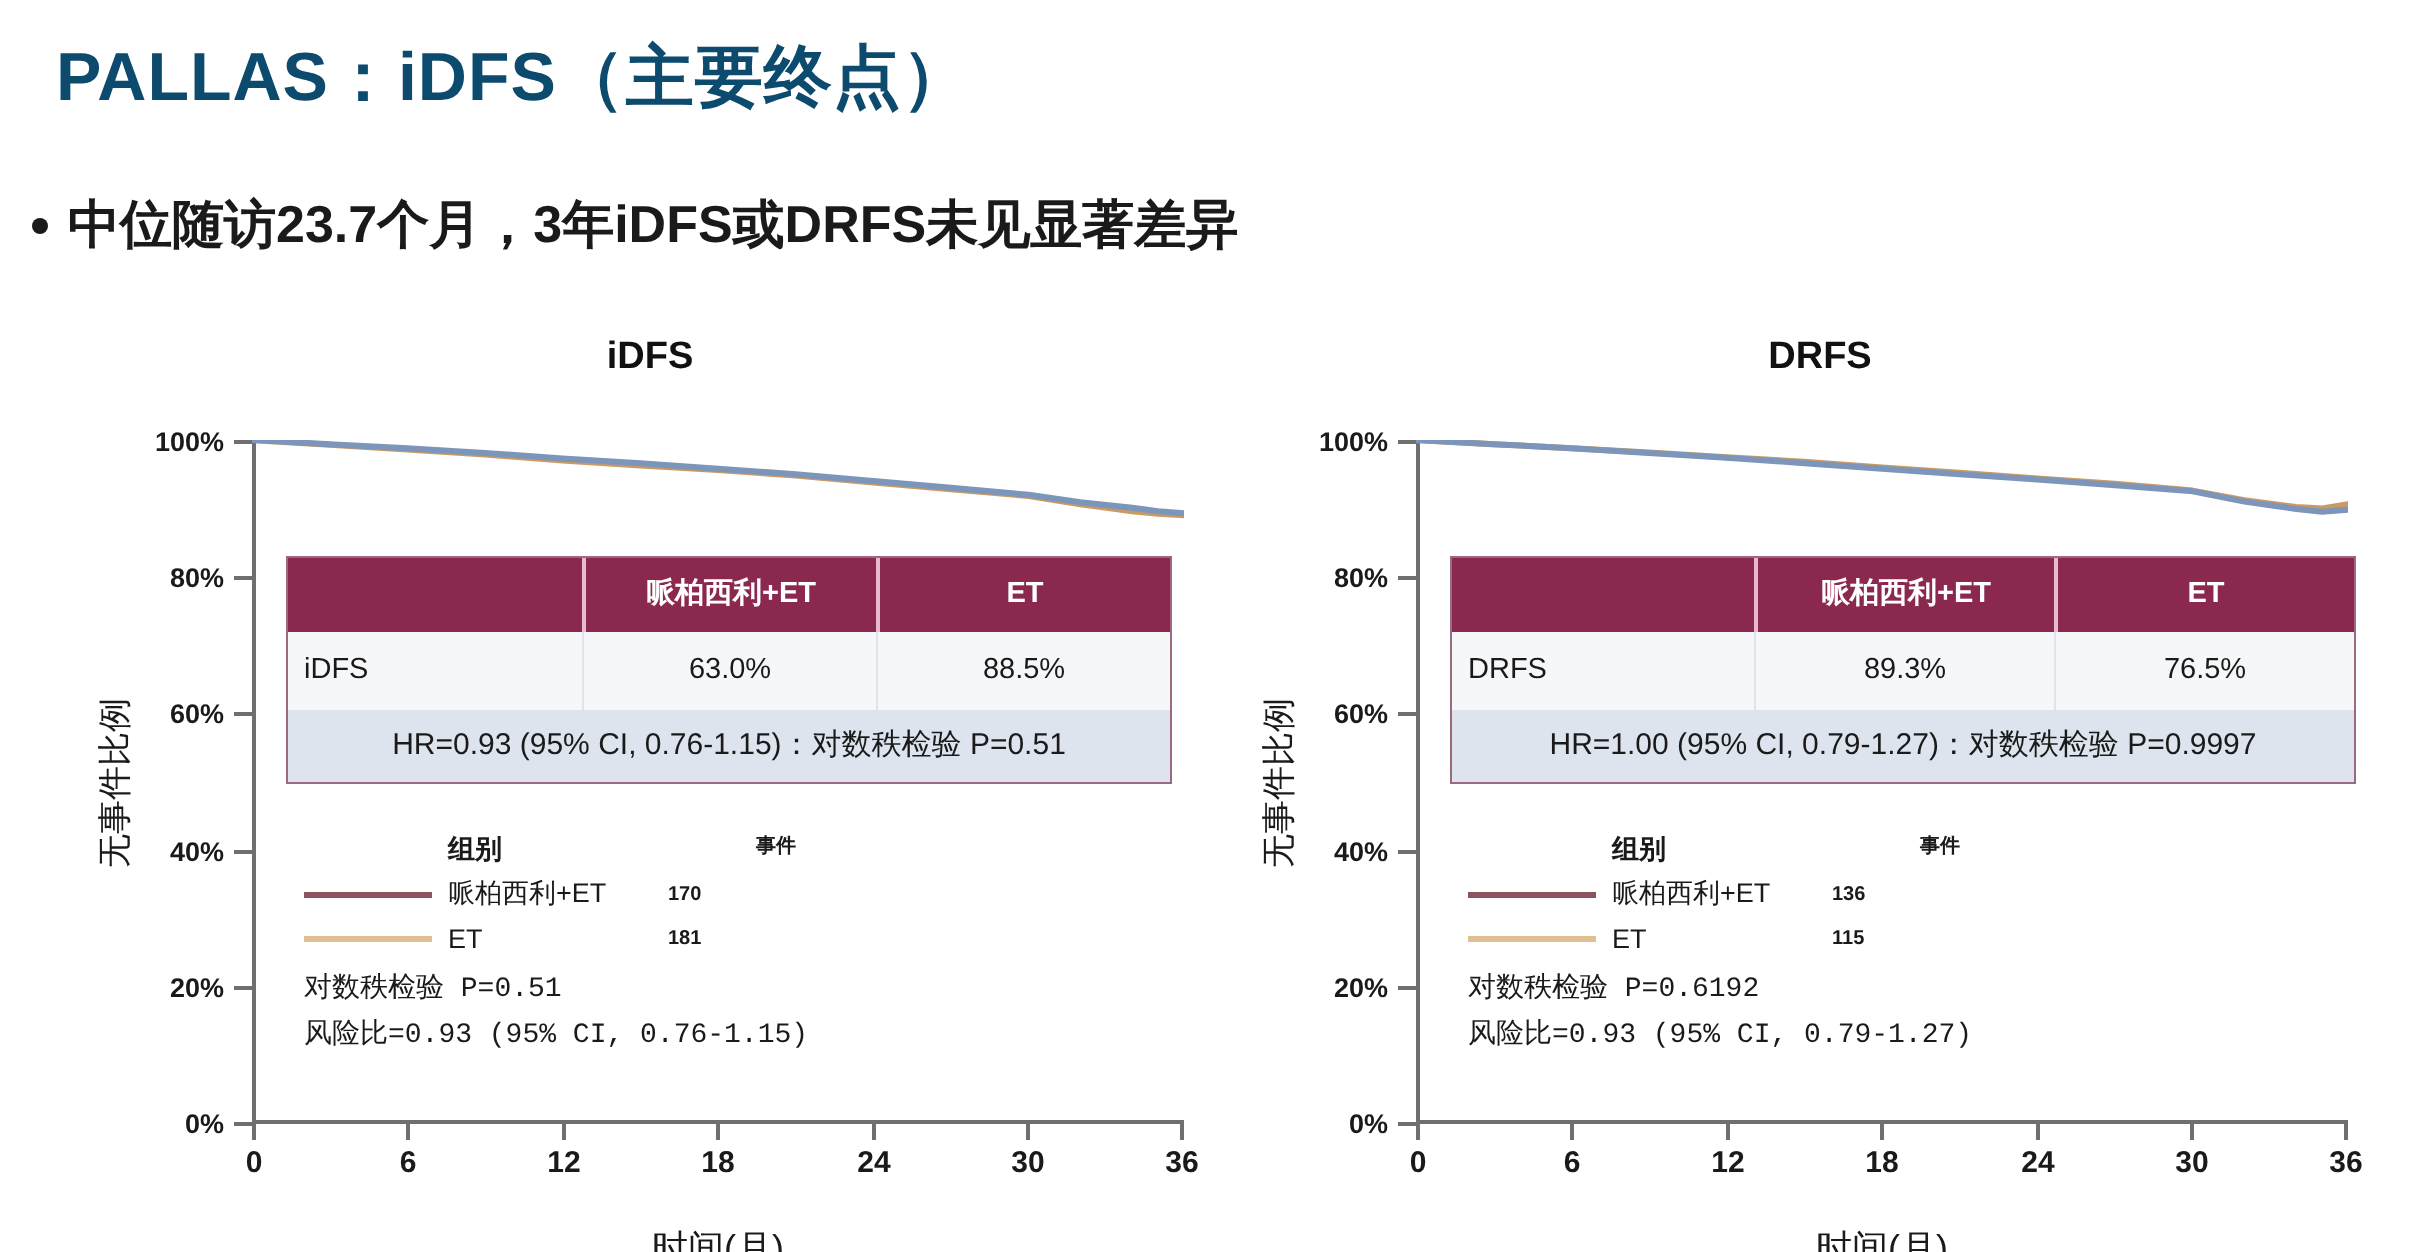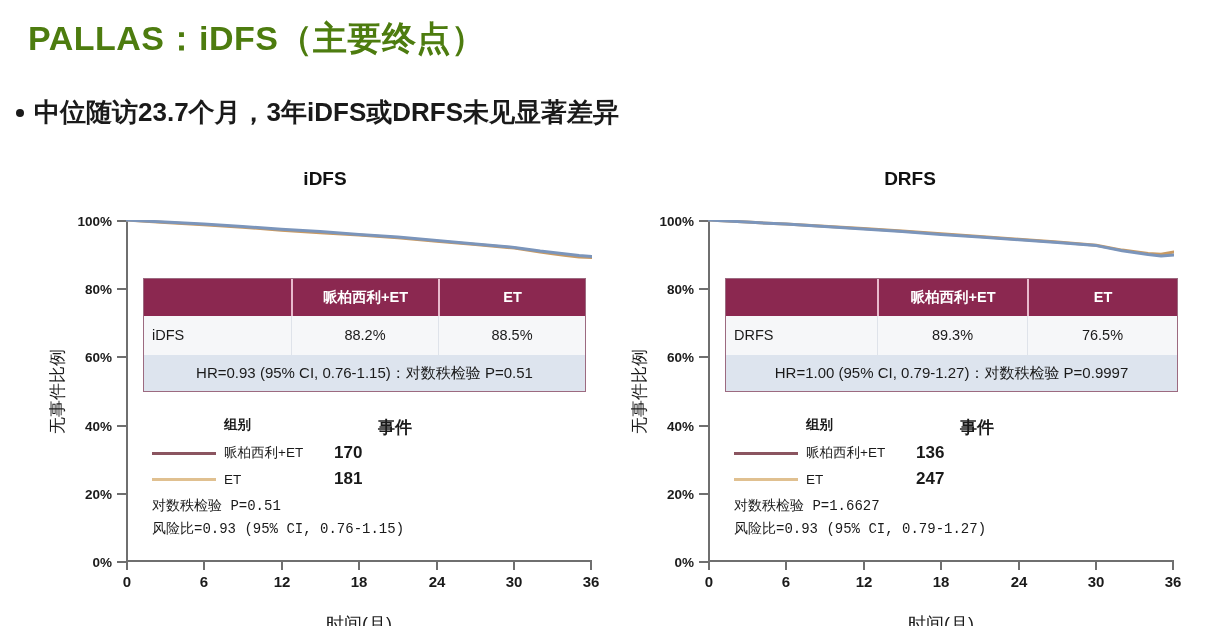--- a/index.html
+++ b/index.html
@@ -10,21 +10,21 @@
     color:#1a1a1a;
     overflow:hidden;
     position:relative;
   }
   .slide{position:absolute;inset:0;}
 
   
   .slide-title{
     position:absolute;left:28px;top:16px;
     font-size:34px;font-weight:bold;letter-spacing:.5px;
-    color:#4d7c0f;white-space:nowrap;
+    color:#0c4a6e;white-space:nowrap;
   }
   .bullet-row{
     position:absolute;left:16px;top:96px;
     display:flex;align-items:flex-start;gap:10px;
     white-space:nowrap;
   }
   .bullet-dot{
     width:8px;height:8px;border-radius:50%;
     background:#1a1a1a;margin-top:13px;flex:none;
   }
@@ -116,21 +116,21 @@
   
   .legend{position:absolute;font-size:13px;color:#1a1a1a;}
   .lg-head{
     display:flex;font-weight:bold;font-size:14px;margin-bottom:4px;gap:44px;
   }
   .lg-head .lg-name{margin-left:72px;width:110px;}
   .lg-head .lg-ev{width:60px;}
   .lg-item{display:flex;align-items:center;margin-bottom:6px;}
   .lg-swatch{width:64px;height:3px;flex:none;margin-right:8px;}
   .lg-name{width:110px;font-size:13.5px;white-space:nowrap;}
-  .lg-ev{width:60px;font-size:17px;font-weight:bold;}
+  .lg-ev{width:60px;font-size:10px;font-weight:bold;}
   .lg-stats{margin-top:8px;font-family:Liberation Mono, monospace;}
   .lg-stats div{font-size:14px;margin-bottom:5px;white-space:nowrap;}
 </style>
 </head>
 <body>
 
 <div class="slide">
 
   <div class="slide-title">PALLAS：iDFS（主要终点）</div>
 
@@ -191,21 +191,21 @@
     <div class="axis-title-x">时间(月)</div>
 
     <div class="result-table" style="left:113px;top:110px;width:443px;">
       <div class="rt-row rt-head">
         <div class="rt-cell c0" style="width:147px"></div>
         <div class="rt-cell" style="width:147px">哌柏西利+ET</div>
         <div class="rt-cell" style="width:147px">ET</div>
       </div>
       <div class="rt-row rt-data">
         <div class="rt-cell c0" style="width:147px">iDFS</div>
-        <div class="rt-cell" style="width:147px">88.2%</div>
+        <div class="rt-cell" style="width:147px">63.0%</div>
         <div class="rt-cell" style="width:147px">88.5%</div>
       </div>
       <div class="rt-note">HR=0.93 (95% CI, 0.76-1.15)：对数秩检验 P=0.51</div>
     </div>
 
     <div class="legend" style="left:122px;top:248px;">
       <div class="lg-head">
         <div class="lg-name">组别</div>
         <div class="lg-ev">事件</div>
       </div>
@@ -297,22 +297,22 @@
         <div class="lg-ev">事件</div>
       </div>
       <div class="lg-item">
         <div class="lg-swatch" style="background: rgb(139, 85, 96);"></div>
         <div class="lg-name">哌柏西利+ET</div>
         <div class="lg-ev">136</div>
       </div>
       <div class="lg-item">
         <div class="lg-swatch" style="background: rgb(224, 192, 144);"></div>
         <div class="lg-name">ET</div>
-        <div class="lg-ev">247</div>
+        <div class="lg-ev">115</div>
       </div>
       <div class="lg-stats">
-        <div>对数秩检验 P=1.6627</div>
+        <div>对数秩检验 P=0.6192</div>
         <div>风险比=0.93 (95% CI, 0.79-1.27)</div>
       </div>
     </div>
   </div>
 
 </div>
 
 </body></html>

